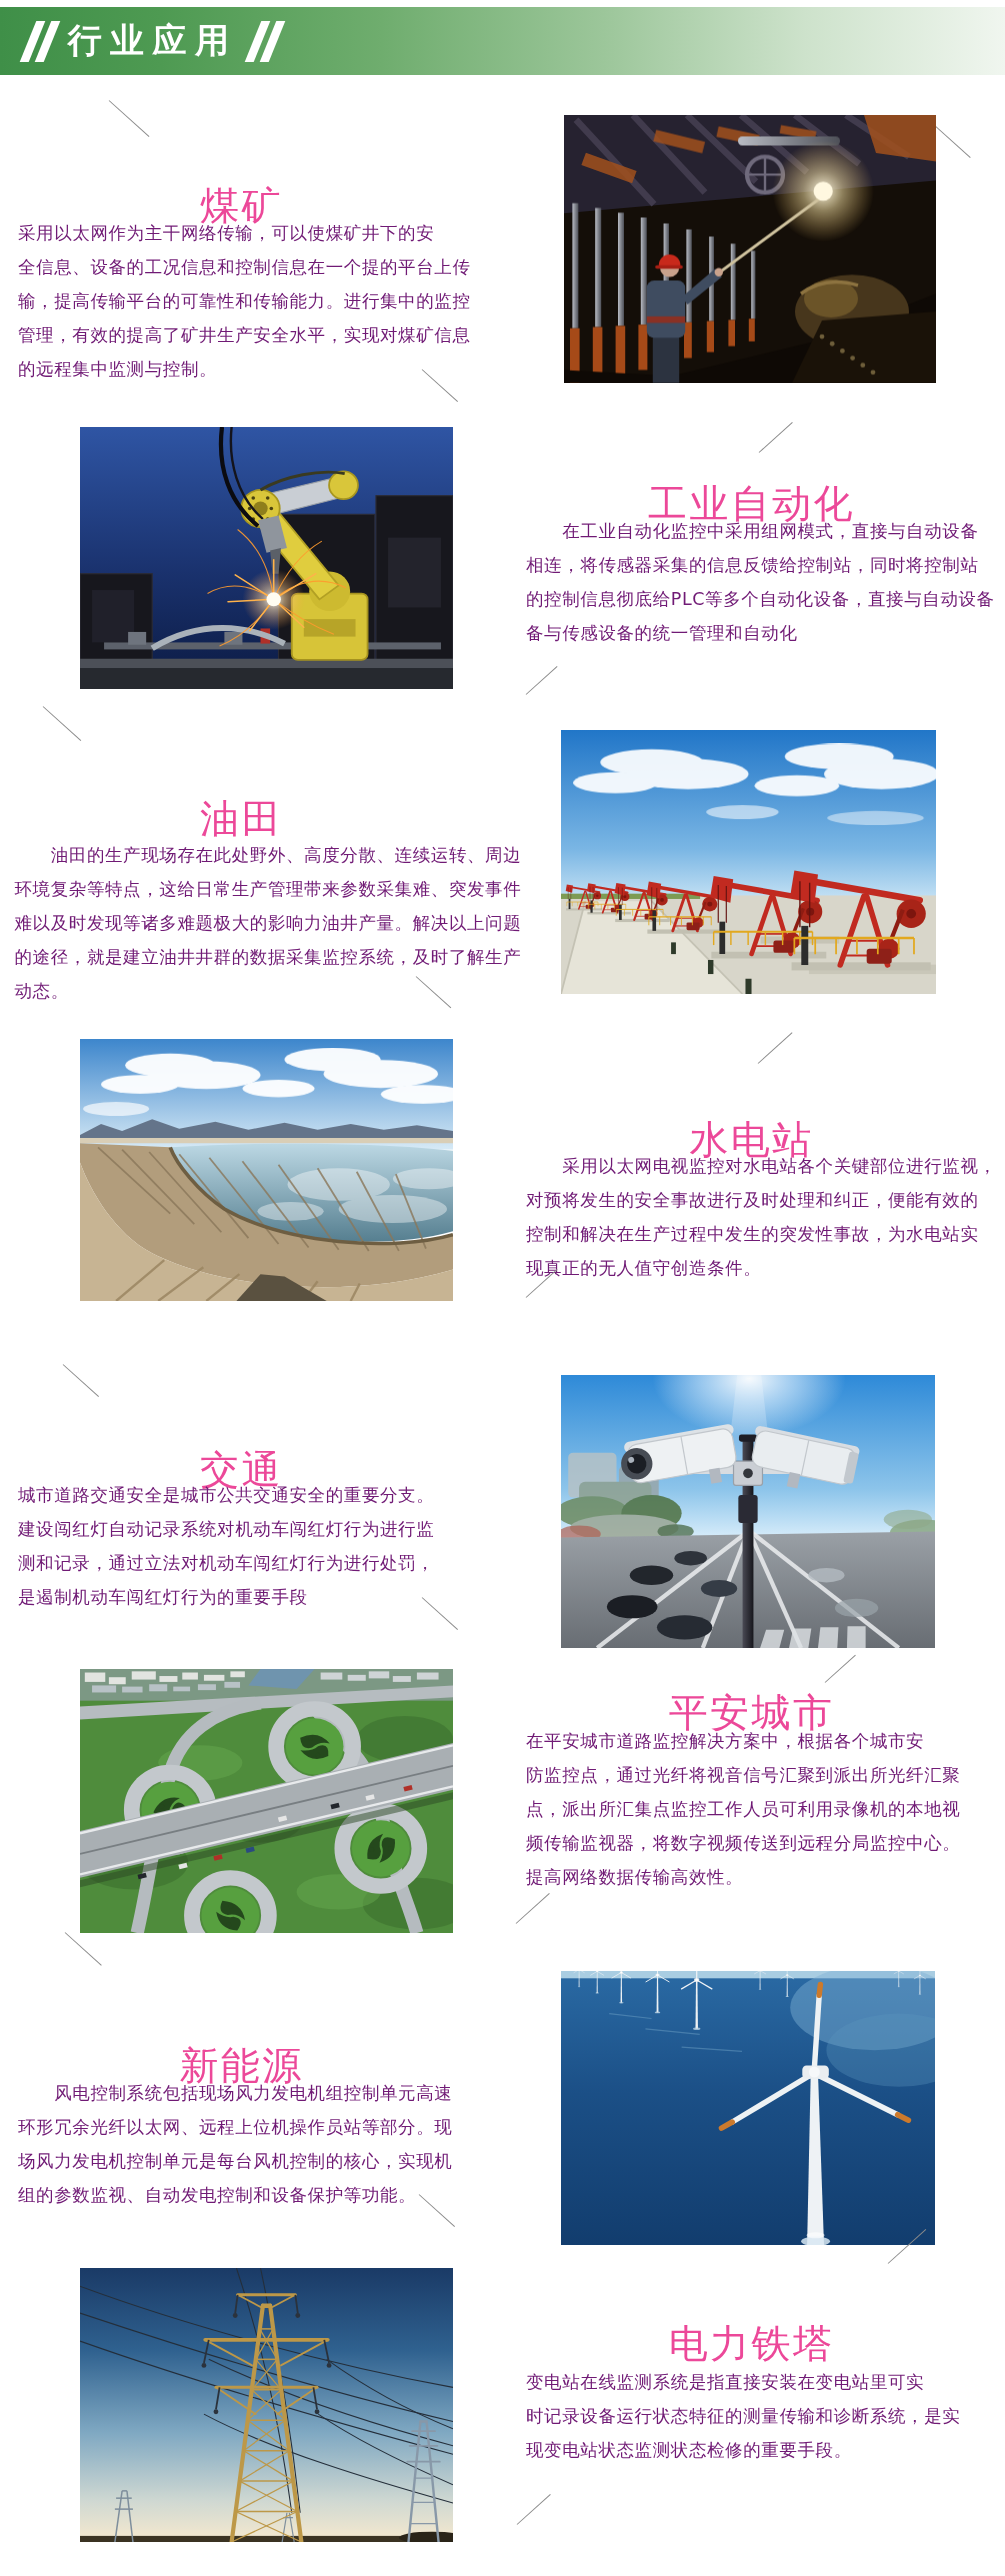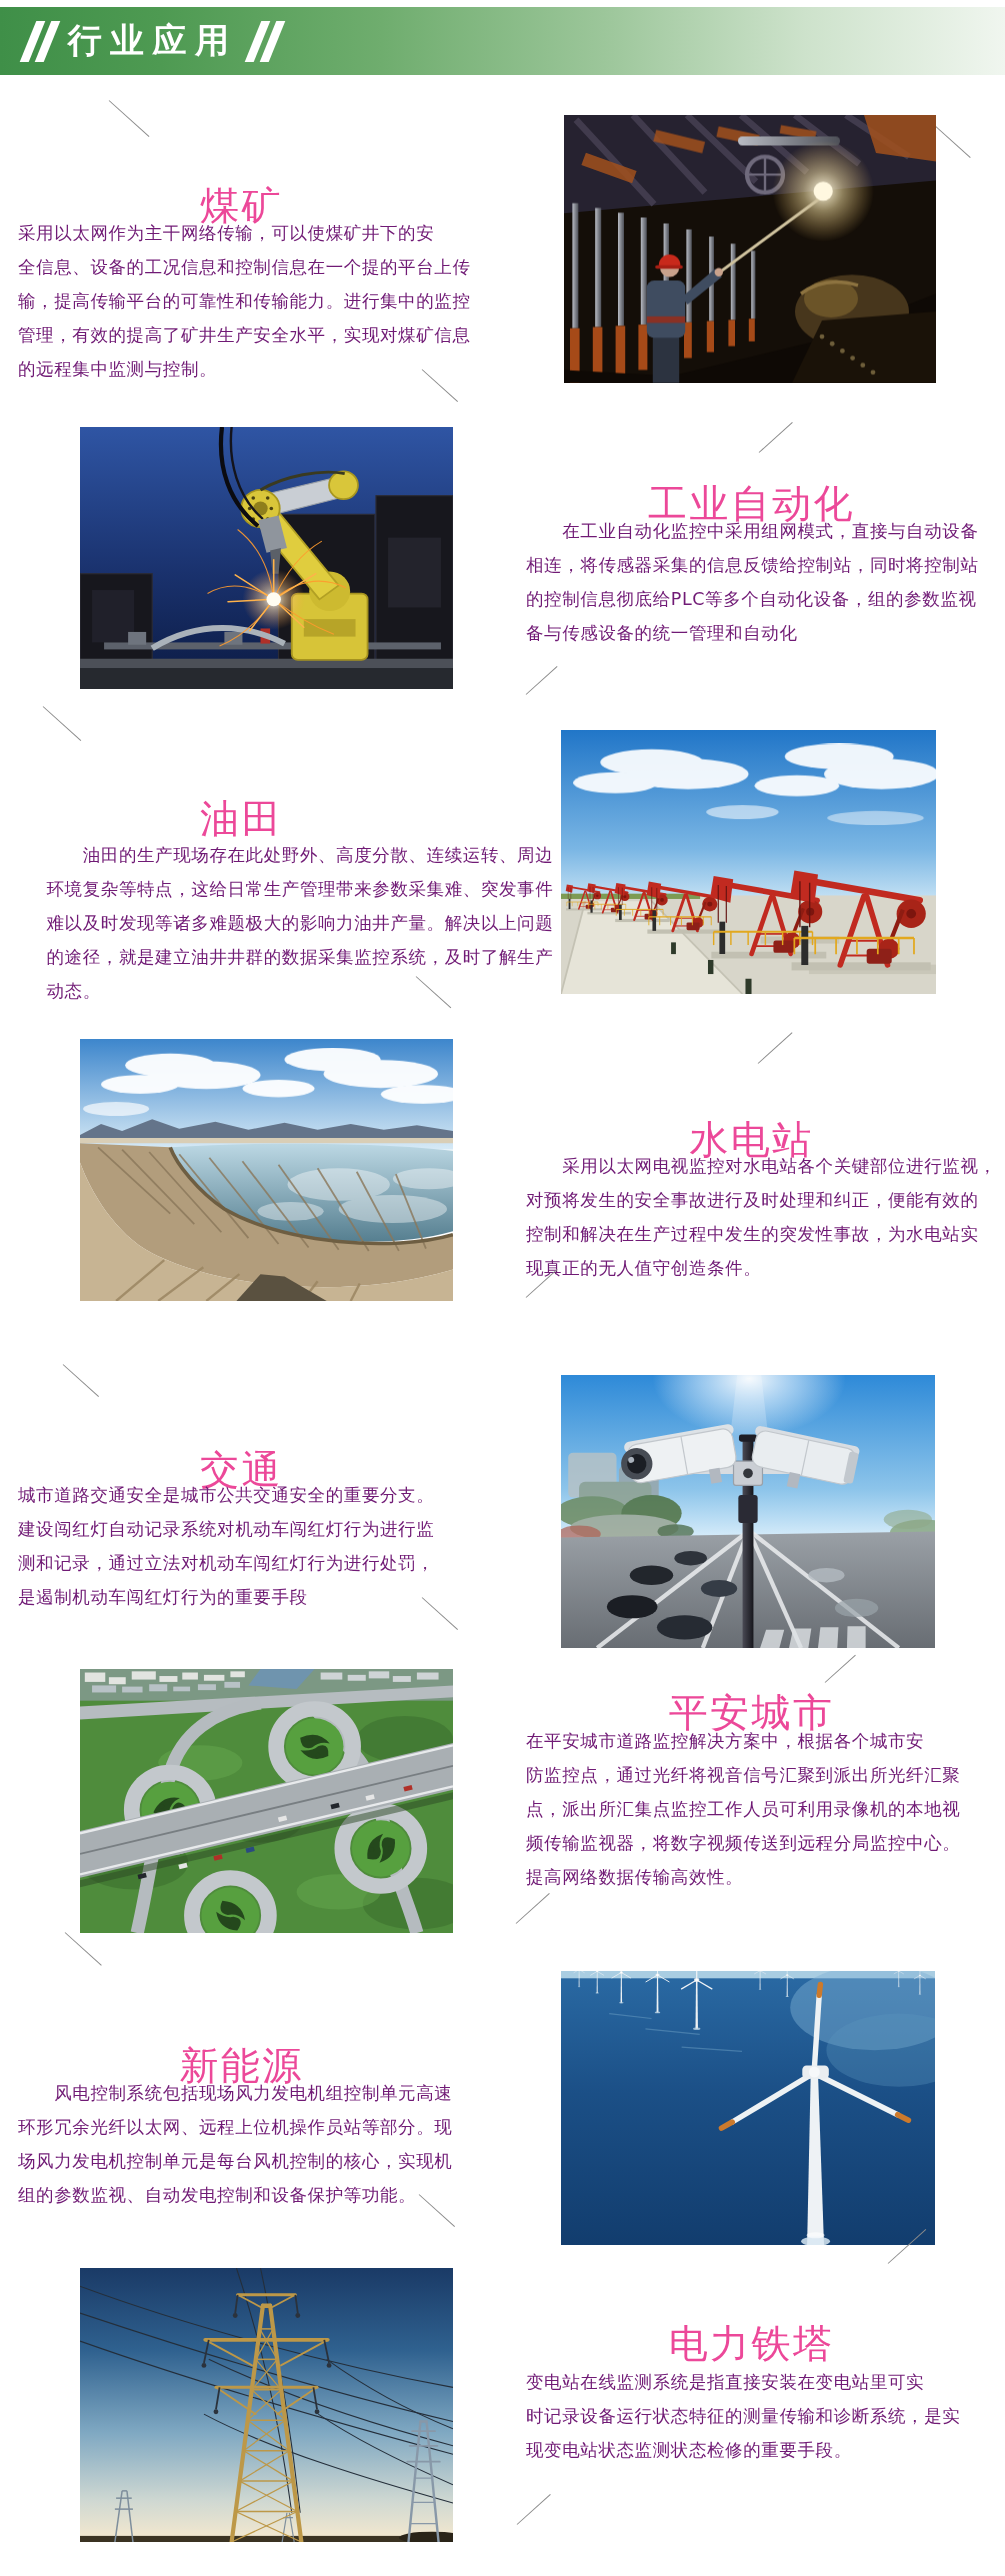--- a/index.html
+++ b/index.html
@@ -27,21 +27,21 @@
   .d-b{transform:rotate(42deg);transform-origin:left center;}   
   .d-f{transform:rotate(-42deg);transform-origin:left center;}  
   
   .s1-title{top:147px;} .s1-body{left:18px;top:216px;}
   .s1-photo{left:564px;top:115px;width:372px;height:268px;}
   .s1-d1{left:109px;top:100px;width:54px;} .s1-d2{left:422px;top:369px;width:48px;}
   .s1-d3{left:928px;top:119px;width:57px;}
   .s2-photo{left:80px;top:427px;width:373px;height:262px;}
   .s2-title{top:445px;} .s2-body{left:526px;top:514px;}
   .s2-d1{left:759px;top:452px;width:45px;} .s2-d2{left:526px;top:694px;width:42px;}
-  .s3-title{top:760px;} .s3-body{left:14.5px;top:838px;margin-left:32px;}
+  .s3-title{top:760px;} .s3-body{left:14.5px;top:838px;}
   .s3-photo{left:561px;top:730px;width:375px;height:264px;}
   .s3-d1{left:43px;top:706px;width:51px;} .s3-d2{left:416px;top:976px;width:47px;}
   .s4-photo{left:80px;top:1039px;width:373px;height:262px;}
   .s4-title{top:1081px;} .s4-body{left:526px;top:1149px;}
   .s4-d1{left:758px;top:1063px;width:46px;} .s4-d2{left:526px;top:1297px;width:42px;}
   .s5-title{top:1411px;} .s5-body{left:18px;top:1478px;}
   .s5-photo{left:561px;top:1375px;width:374px;height:273px;}
   .s5-d1{left:63px;top:1364px;width:48px;} .s5-d2{left:422px;top:1597px;width:48px;}
   .s6-photo{left:80px;top:1669px;width:373px;height:264px;}
   .s6-title{top:1654px;} .s6-body{left:526px;top:1724px;}
@@ -241,21 +241,21 @@
             <line x1="322" y1="296" x2="246" y2="300"></line>
         </g>
         <circle cx="322" cy="296" r="12" fill="#fffdf2"></circle>
       </svg>
     </figure>
     <div class="deco d-f s2-d1"></div>
     <h2 class="sec-title t-right s2-title">工业自动化</h2>
     <div class="body s2-body">
       <div class="ln">　　在工业自动化监控中采用组网模式，直接与自动设备</div>
       <div class="ln">相连，将传感器采集的信息反馈给控制站，同时将控制站</div>
-      <div class="ln">的控制信息彻底给PLC等多个自动化设备，组的参数监视</div>
+      <div class="ln">的控制信息彻底给PLC等多个自动化设备，直接与自动设备</div>
       <div class="ln">备与传感设备的统一管理和自动化</div>
     </div>
     <div class="deco d-f s2-d2"></div>
   </section>
 
   <section>
     <div class="deco d-b s3-d1"></div>
     <h2 class="sec-title t-left s3-title">油田</h2>
     <div class="body s3-body">
       <div class="ln">　　油田的生产现场存在此处野外、高度分散、连续运转、周边</div>

